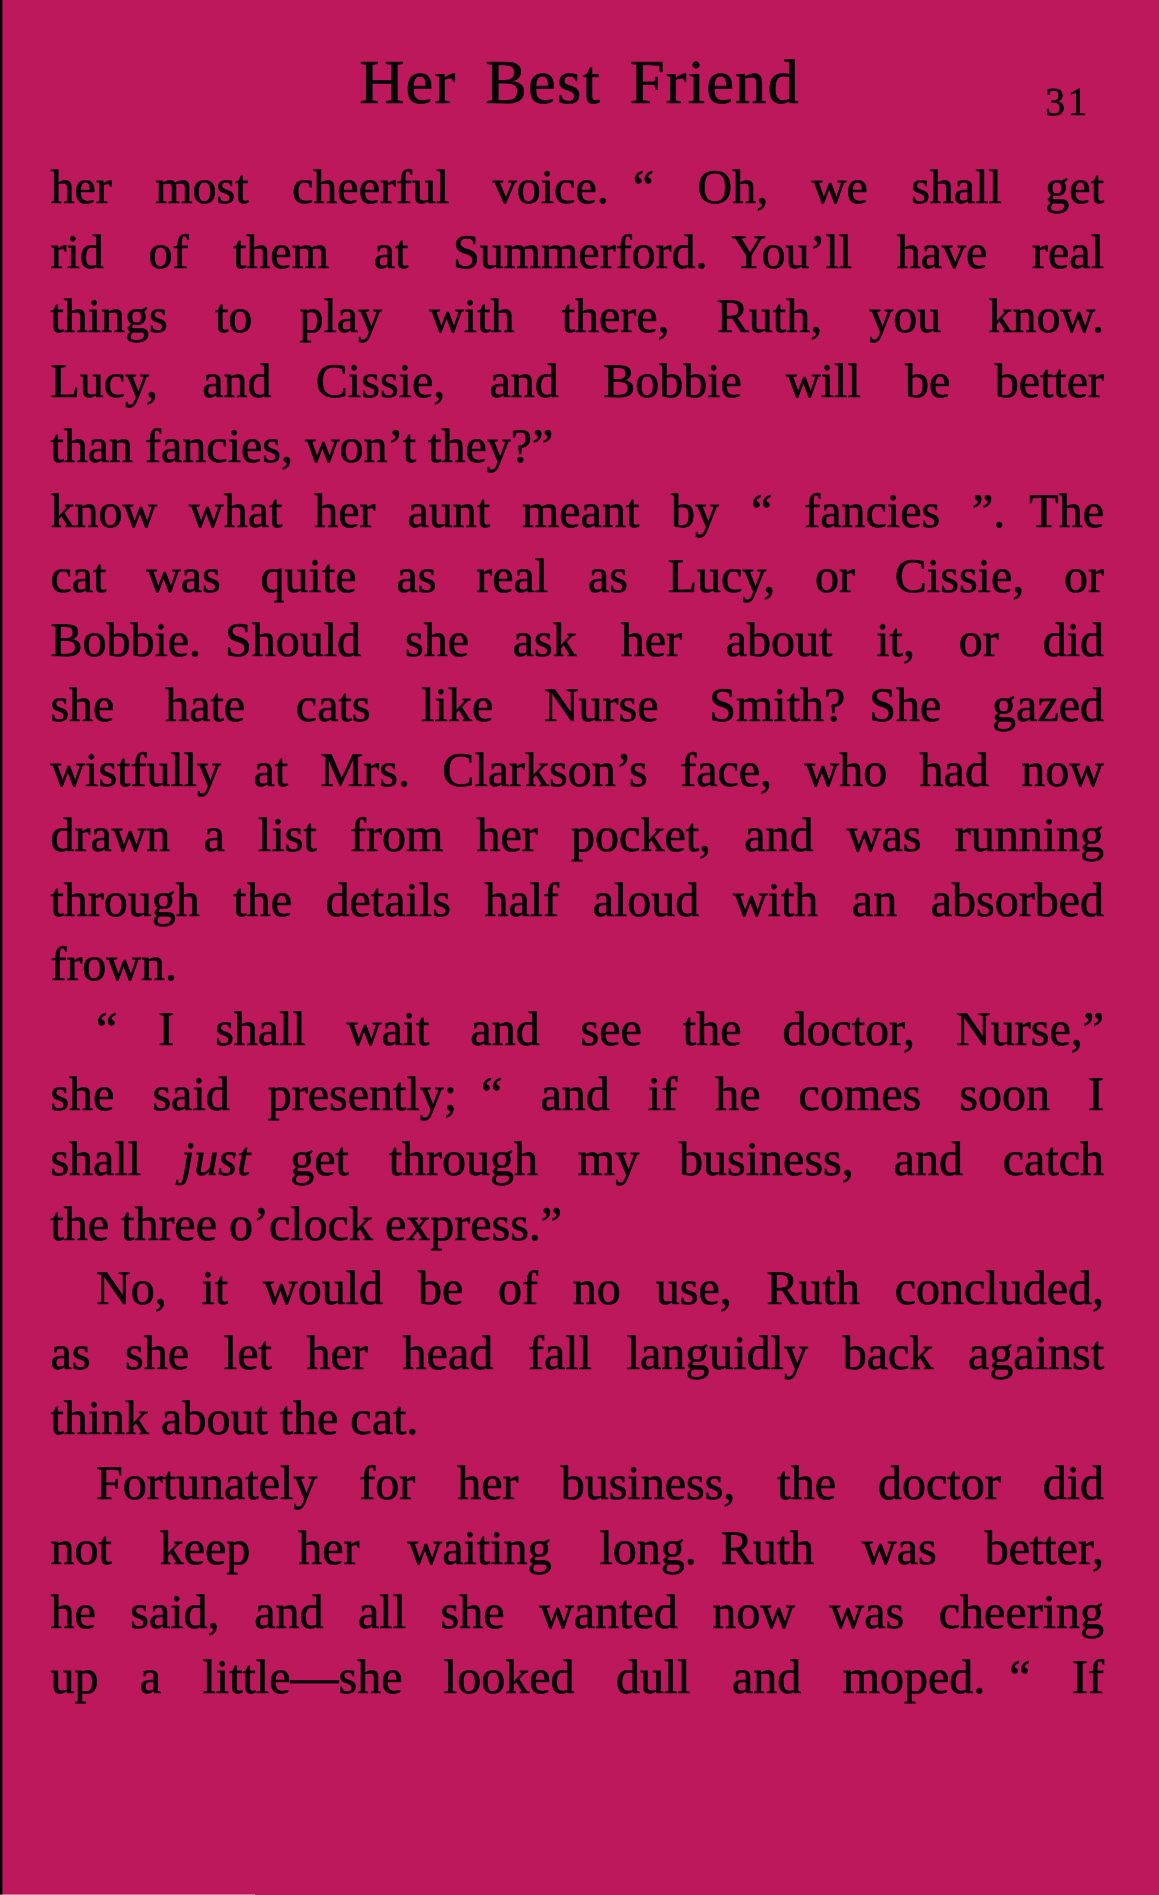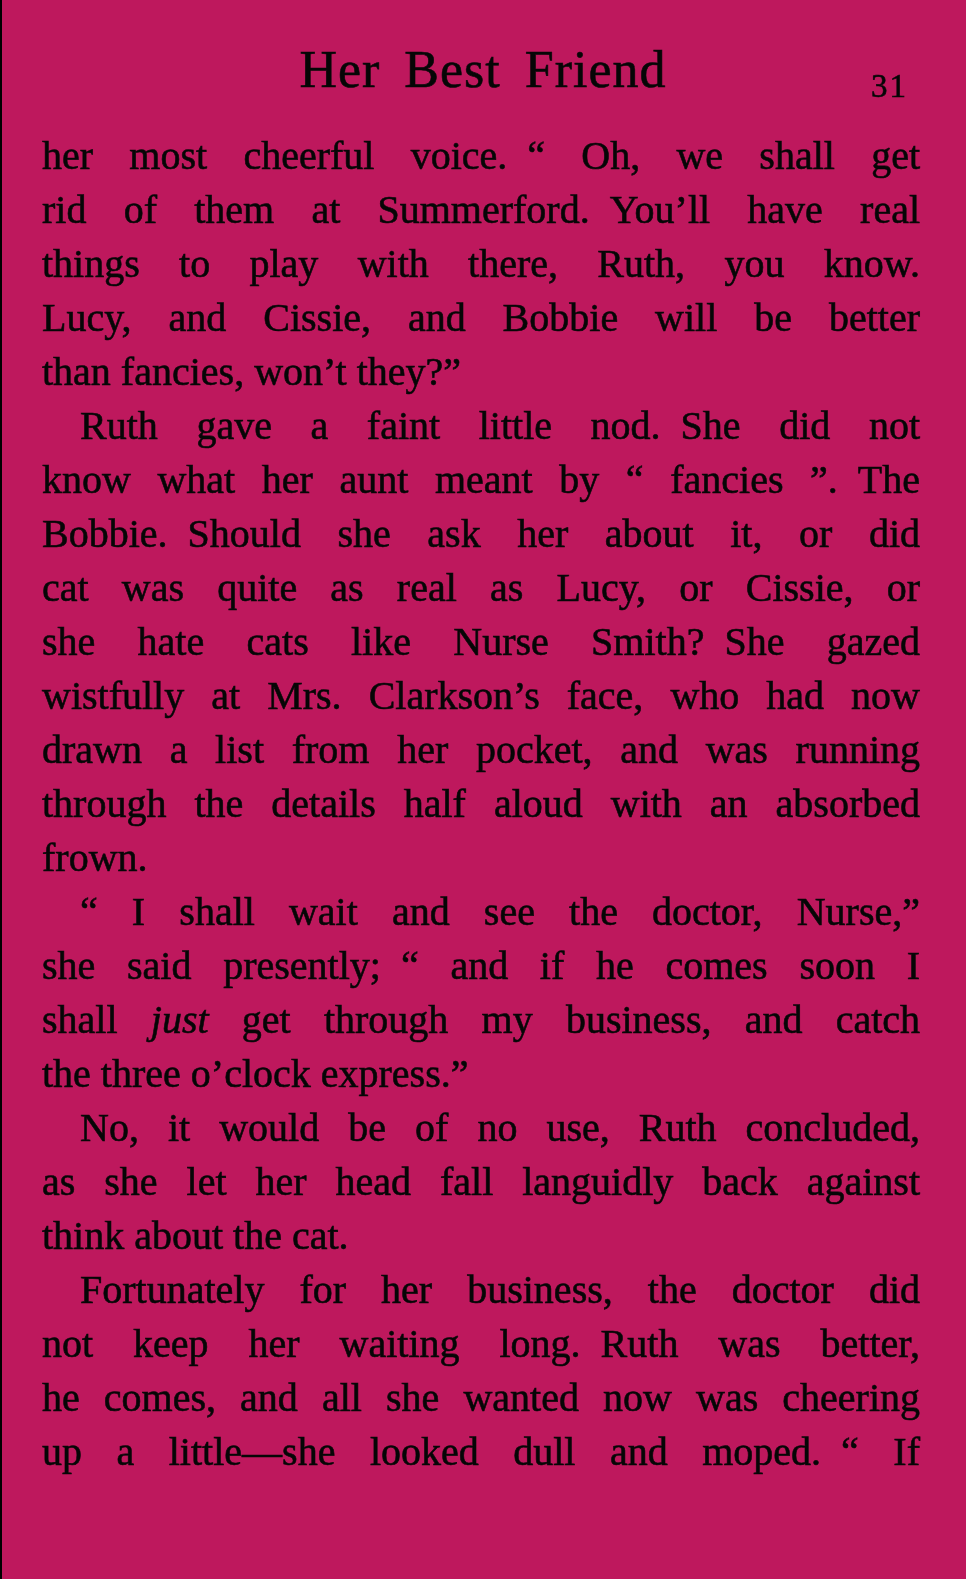--- a/index.html
+++ b/index.html
@@ -83,34 +83,33 @@
     <h1 class="running-title">Her Best Friend</h1>
     <span class="page-number">31</span>
   </div>
 
   <main class="body-text">
     <div class="line">her most cheerful voice. “ Oh, we shall get</div>
     <div class="line">rid of them at Summerford. You’ll have real</div>
     <div class="line">things to play with there, Ruth, you know.</div>
     <div class="line">Lucy, and Cissie, and Bobbie will be better</div>
     <div class="line end">than fancies, won’t they?”</div>
-    <div class="line indent">Ruth gave a faint little nod. She did not</div>
     <div class="line">know what her aunt meant by “ fancies ”. The</div>
+    <div class="line">cat was quite as real as Lucy, or Cissie, or</div>
     <div class="line">Bobbie. Should she ask her about it, or did</div>
-    <div class="line">cat was quite as real as Lucy, or Cissie, or</div>
     <div class="line">she hate cats like Nurse Smith? She gazed</div>
     <div class="line">wistfully at Mrs. Clarkson’s face, who had now</div>
     <div class="line">drawn a list from her pocket, and was running</div>
     <div class="line">through the details half aloud with an absorbed</div>
     <div class="line end">frown.</div>
     <div class="line indent">“ I shall wait and see the doctor, Nurse,”</div>
     <div class="line">she said presently; “ and if he comes soon I</div>
     <div class="line"><span>shall</span> <i>just</i> <span>get through my business, and catch</span></div>
     <div class="line end">the three o’clock express.”</div>
     <div class="line indent">No, it would be of no use, Ruth concluded,</div>
     <div class="line">as she let her head fall languidly back against</div>
     <div class="line end">think about the cat.</div>
     <div class="line indent">Fortunately for her business, the doctor did</div>
     <div class="line">not keep her waiting long. Ruth was better,</div>
-    <div class="line">he comes, and all she wanted now was cheering</div>
+    <div class="line">he said, and all she wanted now was cheering</div>
     <div class="line">up a little—she looked dull and moped. “ If</div>
   </main>
 </div>
 
 </body></html>

